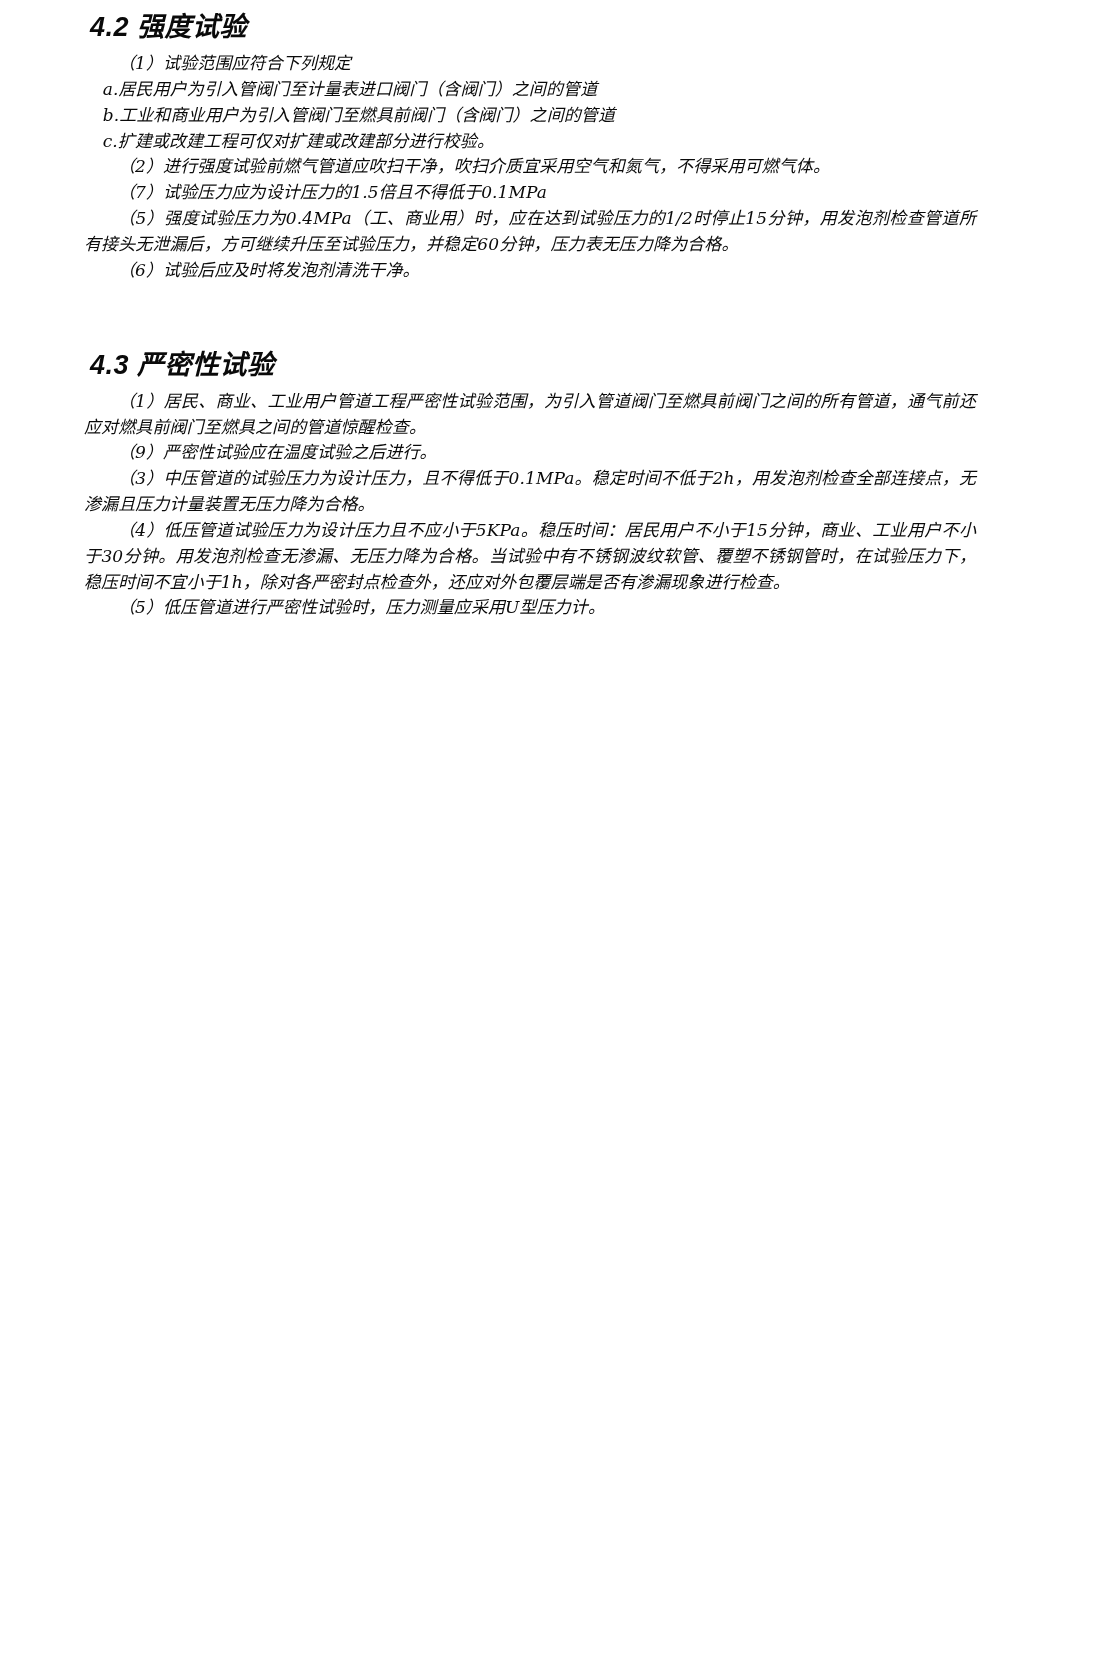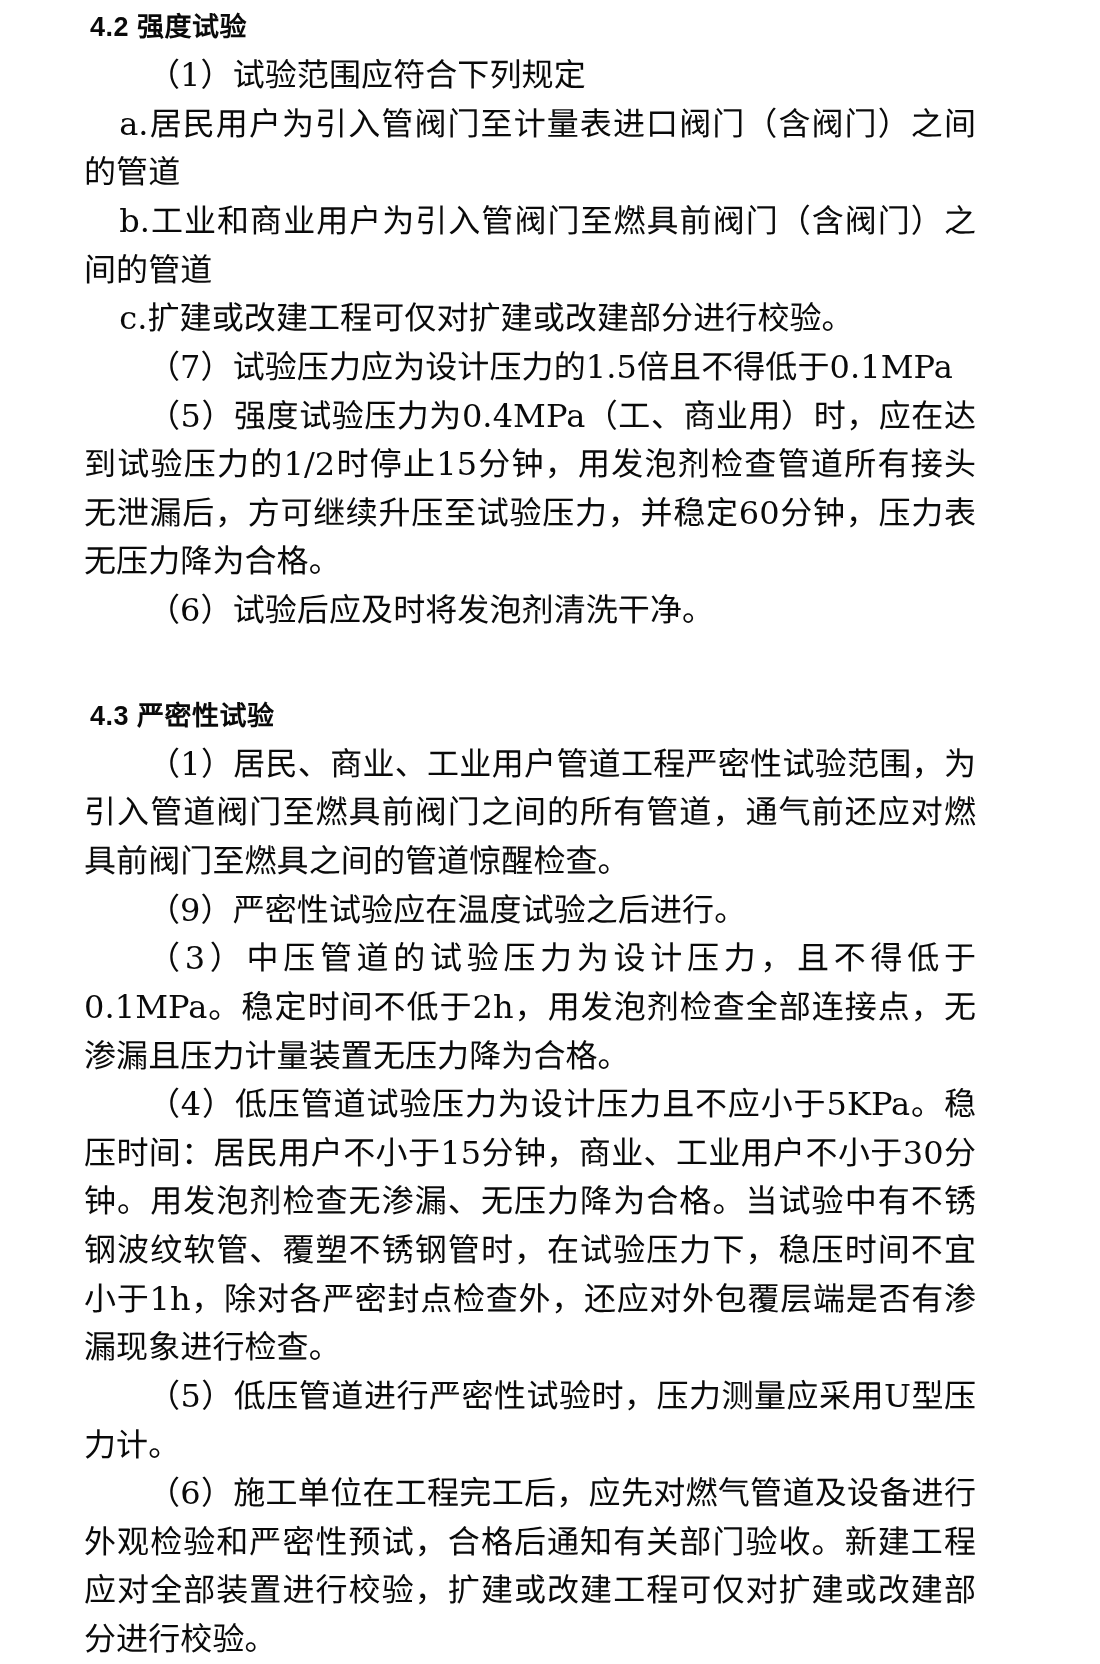--- a/index.html
+++ b/index.html
@@ -14,35 +14,36 @@
     font-family: "DejaVu Serif", "Liberation Serif", serif;
     color: #0a0a0a;
     overflow: hidden;
   }
   .page {
     width: 1068px;
     height: 1664px;
     box-sizing: border-box;
     padding: 8px 92px 0 84px;
     position: relative;
+    font-style: italic;
   }
   .section-heading {
     font-family: "Liberation Sans", "DejaVu Sans", sans-serif;
     font-size: 27px;
     font-weight: bold;
     letter-spacing: 0.5px;
     margin: 0 0 4px 0;
     padding-left: 6px;
     line-height: 1.45;
   }
   .heading-spacer-top {
     height: 62px;
   }
   p.para {
-    font-size: 32px;
+    font-size: 17px;
     line-height: 1.52;
     margin: 0;
     text-align: justify;
     text-justify: inter-ideograph;
     letter-spacing: 0.1px;
   }
   p.indent {
     text-indent: 2em;
   }
   p.hang {
@@ -57,31 +58,31 @@
 
 <div class="page">
 
   <h2 class="section-heading">4.2 强度试验</h2>
 
   <div class="block">
     <p class="para indent">（1）试验范围应符合下列规定</p>
     <p class="para hang">a.居民用户为引入管阀门至计量表进口阀门（含阀门）之间的管道</p>
     <p class="para hang">b.工业和商业用户为引入管阀门至燃具前阀门（含阀门）之间的管道</p>
     <p class="para hang">c.扩建或改建工程可仅对扩建或改建部分进行校验。</p>
+    <p class="para indent">（2）进行强度试验前燃气管道应吹扫干净，吹扫介质宜采用空气和氮气，不得采用可燃气体。</p>
     <p class="para indent">（7）试验压力应为设计压力的1.5倍且不得低于0.1MPa</p>
     <p class="para indent">（5）强度试验压力为0.4MPa（工、商业用）时，应在达到试验压力的1/2时停止15分钟，用发泡剂检查管道所有接头无泄漏后，方可继续升压至试验压力，并稳定60分钟，压力表无压力降为合格。</p>
     <p class="para indent">（6）试验后应及时将发泡剂清洗干净。</p>
   </div>
 
   <div class="heading-spacer-top"></div>
 
   <h2 class="section-heading">4.3 严密性试验</h2>
 
   <div class="block">
     <p class="para indent">（1）居民、商业、工业用户管道工程严密性试验范围，为引入管道阀门至燃具前阀门之间的所有管道，通气前还应对燃具前阀门至燃具之间的管道惊醒检查。</p>
     <p class="para indent">（9）严密性试验应在温度试验之后进行。</p>
     <p class="para indent">（3）中压管道的试验压力为设计压力，且不得低于0.1MPa。稳定时间不低于2h，用发泡剂检查全部连接点，无渗漏且压力计量装置无压力降为合格。</p>
     <p class="para indent">（4）低压管道试验压力为设计压力且不应小于5KPa。稳压时间：居民用户不小于15分钟，商业、工业用户不小于30分钟。用发泡剂检查无渗漏、无压力降为合格。当试验中有不锈钢波纹软管、覆塑不锈钢管时，在试验压力下，稳压时间不宜小于1h，除对各严密封点检查外，还应对外包覆层端是否有渗漏现象进行检查。</p>
     <p class="para indent">（5）低压管道进行严密性试验时，压力测量应采用U型压力计。</p>
-    <p class="para indent">（6）施工单位在工程完工后，应先对燃气管道及设备进行外观检验和严密性预试，合格后通知有关部门验收。新建工程应对全部装置进行校验，扩建或改建工程可仅对扩建或改建部分进行校验。</p>
   </div>
 
 </div>
 
 </body></html>

